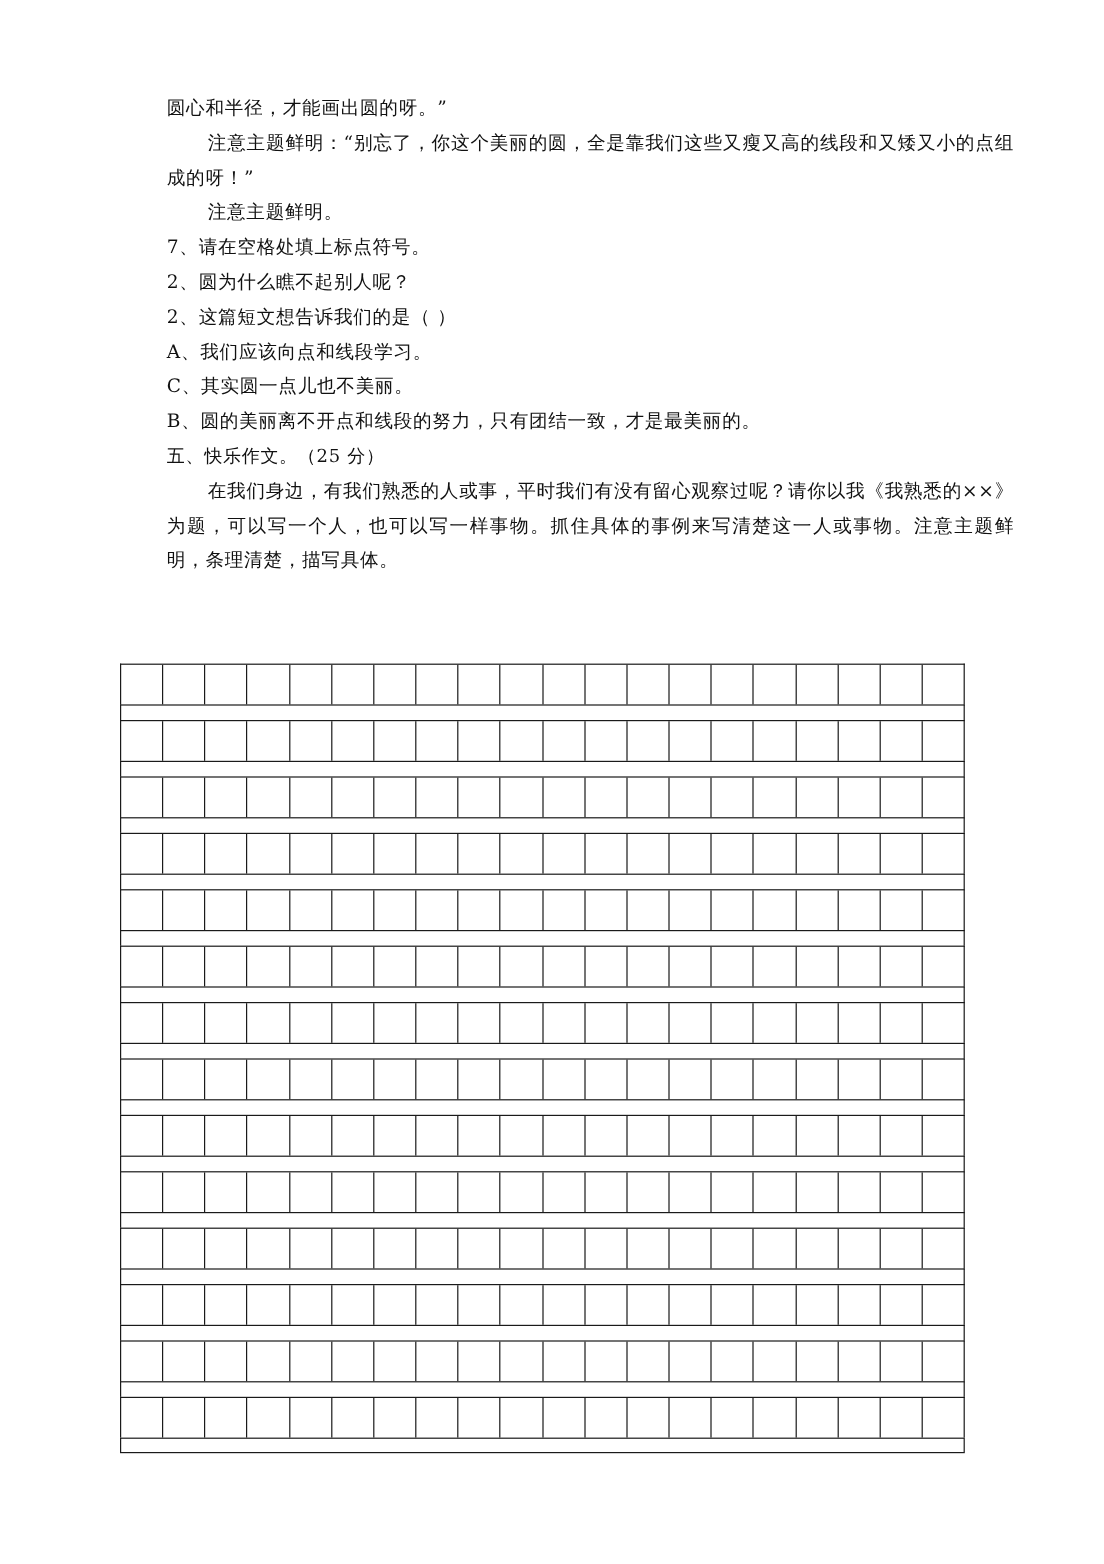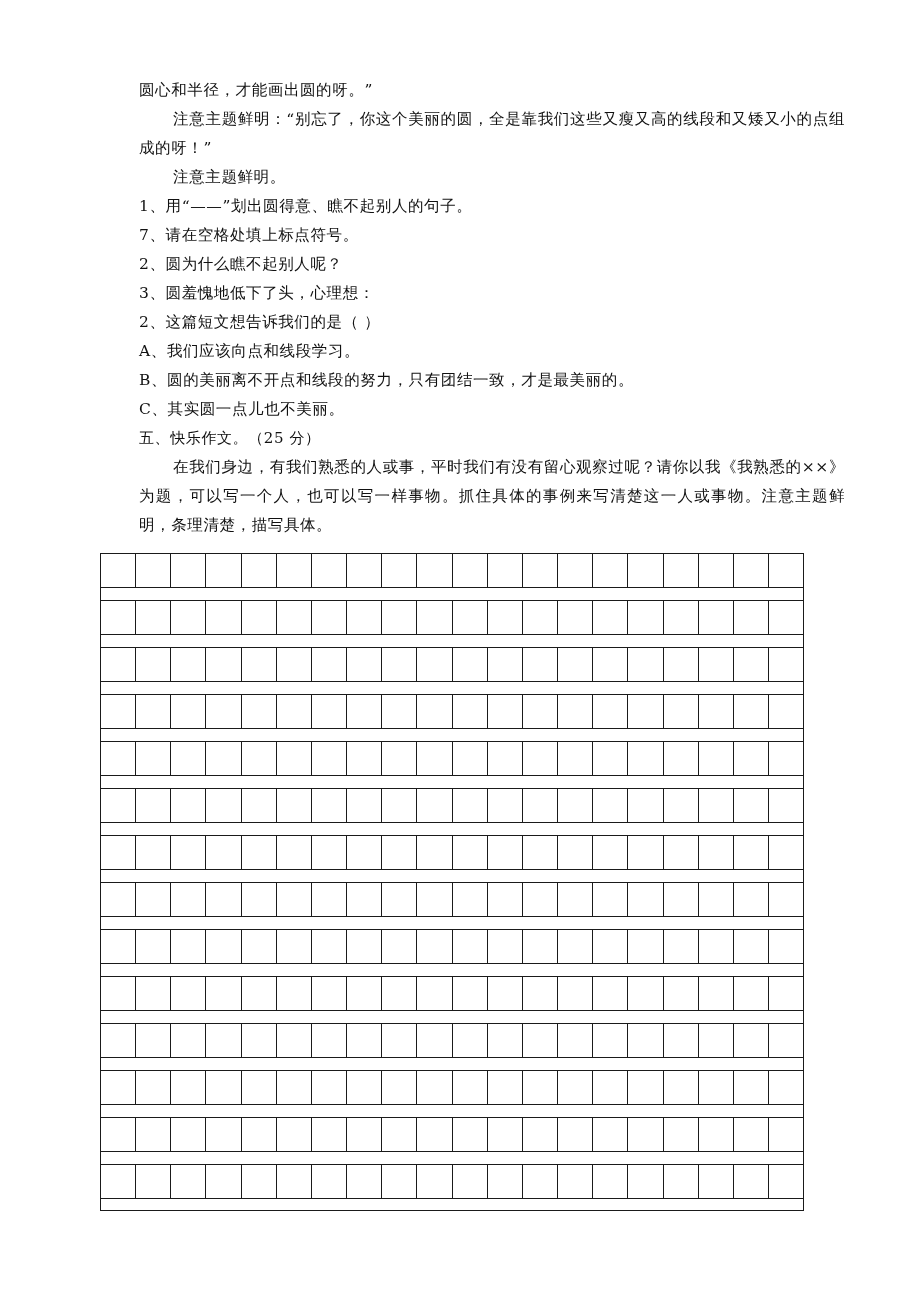--- a/index.html
+++ b/index.html
@@ -115,28 +115,26 @@
 
   <div class="content">
 
     <div>
       <div class="line flush">圆心和半径，才能画出圆的呀。”</div>
       <div class="para">注意主题鲜明：“别忘了，你这个美丽的圆，全是靠我们这些又瘦又高的线段和又矮又小的点组成的呀！”</div>
       <div class="para">注意主题鲜明。</div>
     </div>
 
     <div>
-      <div class="qline">1、用“——”划出圆得意、瞧不起别人的句子。</div>
       <div class="qline">7、请在空格处填上标点符号。</div>
       <div class="qline">2、圆为什么瞧不起别人呢？</div>
-      <div class="qline">3、圆羞愧地低下了头，心理想：</div>
       <div class="qline">2、这篇短文想告诉我们的是（        ）</div>
       <div class="qline">A、我们应该向点和线段学习。</div>
+      <div class="qline">C、其实圆一点儿也不美丽。</div>
       <div class="qline">B、圆的美丽离不开点和线段的努力，只有团结一致，才是最美丽的。</div>
-      <div class="qline">C、其实圆一点儿也不美丽。</div>
     </div>
 
     <div>
       <div class="heading">五、快乐作文。（25 分）</div>
       <div class="para">在我们身边，有我们熟悉的人或事，平时我们有没有留心观察过呢？请你以我《我熟悉的××》为题，可以写一个人，也可以写一样事物。抓住具体的事例来写清楚这一人或事物。注意主题鲜明，条理清楚，描写具体。</div>
     </div>
 
   </div>
 
   <div class="grid-wrap" id="grid-wrap">

